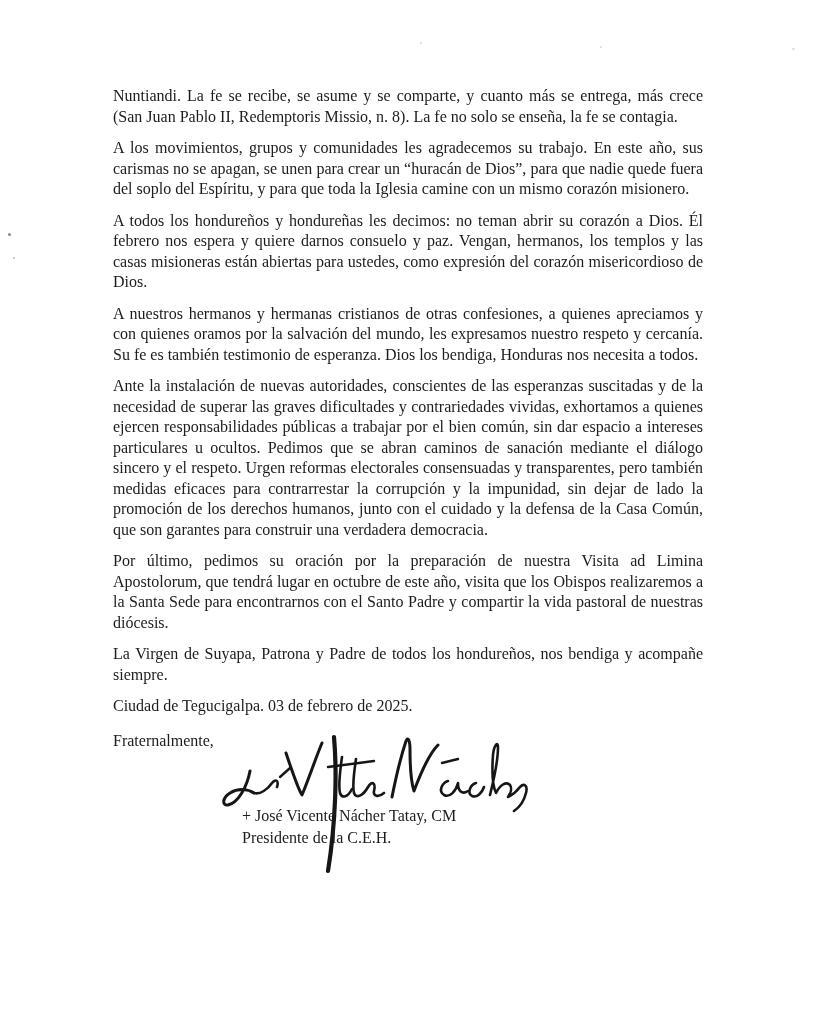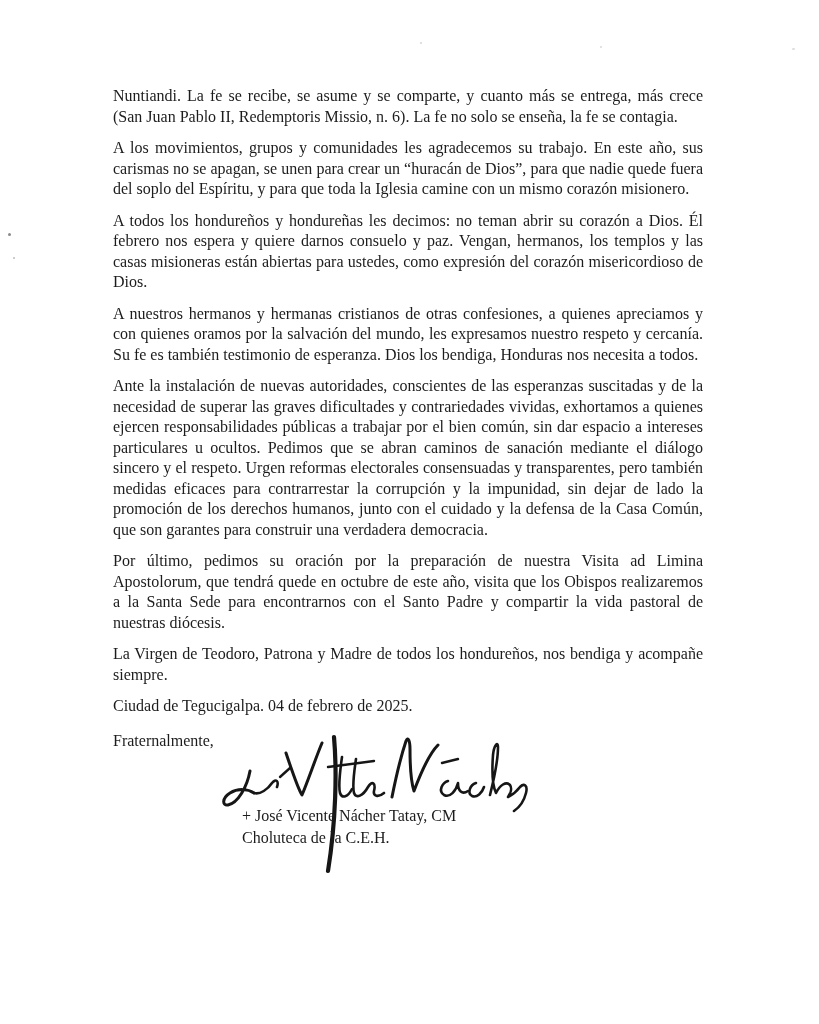--- a/index.html
+++ b/index.html
@@ -86,28 +86,28 @@
 
 <div class="page">
 
   <div class="speck speck-a"></div>
   <div class="speck speck-b"></div>
   <div class="speck speck-c"></div>
   <div class="speck speck-d"></div>
   <div class="speck speck-e"></div>
 
   <div class="letter-body">
-    <p>Nuntiandi. La fe se recibe, se asume y se comparte, y cuanto más se entrega, más crece (San Juan Pablo II, Redemptoris Missio, n. 6). La fe no solo se enseña, la fe se contagia.</p>
+    <p>Nuntiandi. La fe se recibe, se asume y se comparte, y cuanto más se entrega, más crece (San Juan Pablo II, Redemptoris Missio, n. 8). La fe no solo se enseña, la fe se contagia.</p>
     <p>A los movimientos, grupos y comunidades les agradecemos su trabajo. En este año, sus carismas no se apagan, se unen para crear un “huracán de Dios”, para que nadie quede fuera del soplo del Espíritu, y para que toda la Iglesia camine con un mismo corazón misionero.</p>
     <p>A todos los hondureños y hondureñas les decimos: no teman abrir su corazón a Dios. Él febrero nos espera y quiere darnos consuelo y paz. Vengan, hermanos, los templos y las casas misioneras están abiertas para ustedes, como expresión del corazón misericordioso de Dios.</p>
     <p>A nuestros hermanos y hermanas cristianos de otras confesiones, a quienes apreciamos y con quienes oramos por la salvación del mundo, les expresamos nuestro respeto y cercanía. Su fe es también testimonio de esperanza. Dios los bendiga, Honduras nos necesita a todos.</p>
     <p>Ante la instalación de nuevas autoridades, conscientes de las esperanzas suscitadas y de la necesidad de superar las graves dificultades y contrariedades vividas, exhortamos a quienes ejercen responsabilidades públicas a trabajar por el bien común, sin dar espacio a intereses particulares u ocultos. Pedimos que se abran caminos de sanación mediante el diálogo sincero y el respeto. Urgen reformas electorales consensuadas y transparentes, pero también medidas eficaces para contrarrestar la corrupción y la impunidad, sin dejar de lado la promoción de los derechos humanos, junto con el cuidado y la defensa de la Casa Común, que son garantes para construir una verdadera democracia.</p>
-    <p>Por último, pedimos su oración por la preparación de nuestra Visita ad Limina Apostolorum, que tendrá quede en octubre de este año, visita que los Obispos realizaremos a la Santa Sede para encontrarnos con el Santo Padre y compartir la vida pastoral de nuestras diócesis.</p>
-    <p>La Virgen de Teodoro, Patrona y Madre de todos los hondureños, nos bendiga y acompañe siempre.</p>
-    <p>Ciudad de Tegucigalpa. 04 de febrero de 2025.</p>
+    <p>Por último, pedimos su oración por la preparación de nuestra Visita ad Limina Apostolorum, que tendrá lugar en octubre de este año, visita que los Obispos realizaremos a la Santa Sede para encontrarnos con el Santo Padre y compartir la vida pastoral de nuestras diócesis.</p>
+    <p>La Virgen de Suyapa, Patrona y Padre de todos los hondureños, nos bendiga y acompañe siempre.</p>
+    <p>Ciudad de Tegucigalpa. 03 de febrero de 2025.</p>
     <p class="closing">Fraternalmente,</p>
 
     <div class="sig-row">
 
       <div class="sig-col-left">
         <svg class="sig-svg sig-svg-left" width="310" height="68" viewBox="0 0 310 68" aria-hidden="true">
 
           <path class="sig-stroke" stroke-width="3" d="M26,34 C23,50 14,66 4,68 C-2,69 -2,61 6,56 C14,51 24,52 30,56"></path>
           <path class="sig-stroke" stroke-width="2.6" d="M30,56 C36,58 44,52 48,46 C52,41 55,44 53,50"></path>
           <path class="sig-stroke" stroke-width="2.4" d="M56,40 l10,-9"></path>
@@ -123,21 +123,21 @@
           <path class="sig-stroke" stroke-width="3" d="M168,60 C172,40 178,16 182,4 C184,-1 186,4 186,12 C186,26 186,42 190,54 C196,38 206,16 214,8"></path>
 
           <path class="sig-stroke" stroke-width="2.4" d="M218,26 l16,-4"></path>
 
           <path class="sig-stroke" stroke-width="2.6" d="M224,44 C218,46 214,54 220,58 C226,61 232,54 234,46 C234,54 238,58 244,54"></path>
           <path class="sig-stroke" stroke-width="2.6" d="M252,46 C246,48 243,56 248,59 C253,61 258,56 260,50"></path>
           <path class="sig-stroke" stroke-width="2.6" d="M266,58 C270,42 274,22 274,10 C274,4 270,8 269,18 C268,32 268,48 272,56 C276,48 282,44 286,48 C288,51 287,56 284,60 C288,58 293,54 296,50 C300,46 304,48 302,56 C300,64 296,70 290,74"></path>
         </svg>
         <div class="typed-block">
           <div>+ José Vicente Nácher Tatay, CM</div>
-          <div>Choluteca de la C.E.H.</div>
+          <div>Presidente de la C.E.H.</div>
         </div>
       </div>
 
       <div class="sig-col-right">
         <svg class="sig-svg sig-svg-right" width="290" height="68" viewBox="0 0 290 68" aria-hidden="true">
 
           <path class="sig-stroke" stroke-width="3.8" d="M4,30 C50,20 130,14 200,16 C230,17 258,20 284,24"></path>
 
           <path class="sig-stroke" stroke-width="2.6" d="M40,32 C40,40 38,50 34,56"></path>
           <path class="sig-stroke" stroke-width="2.6" d="M50,52 C52,44 58,40 60,46 C61,51 66,51 70,45"></path>

